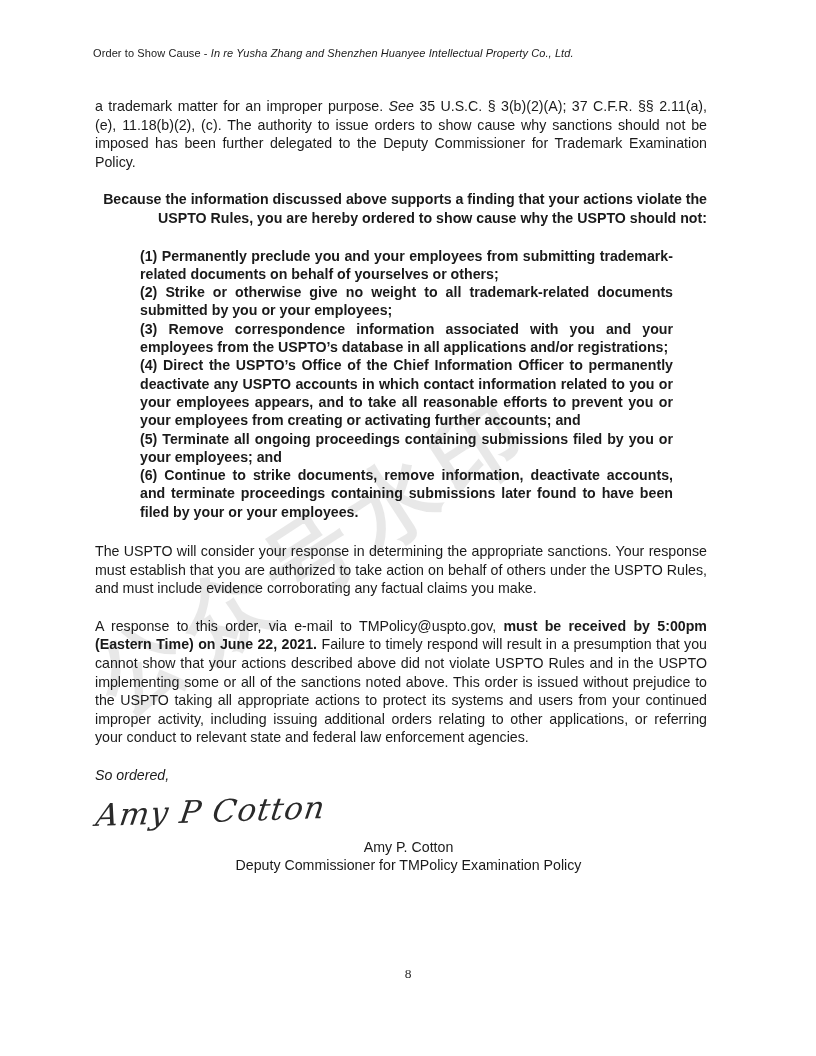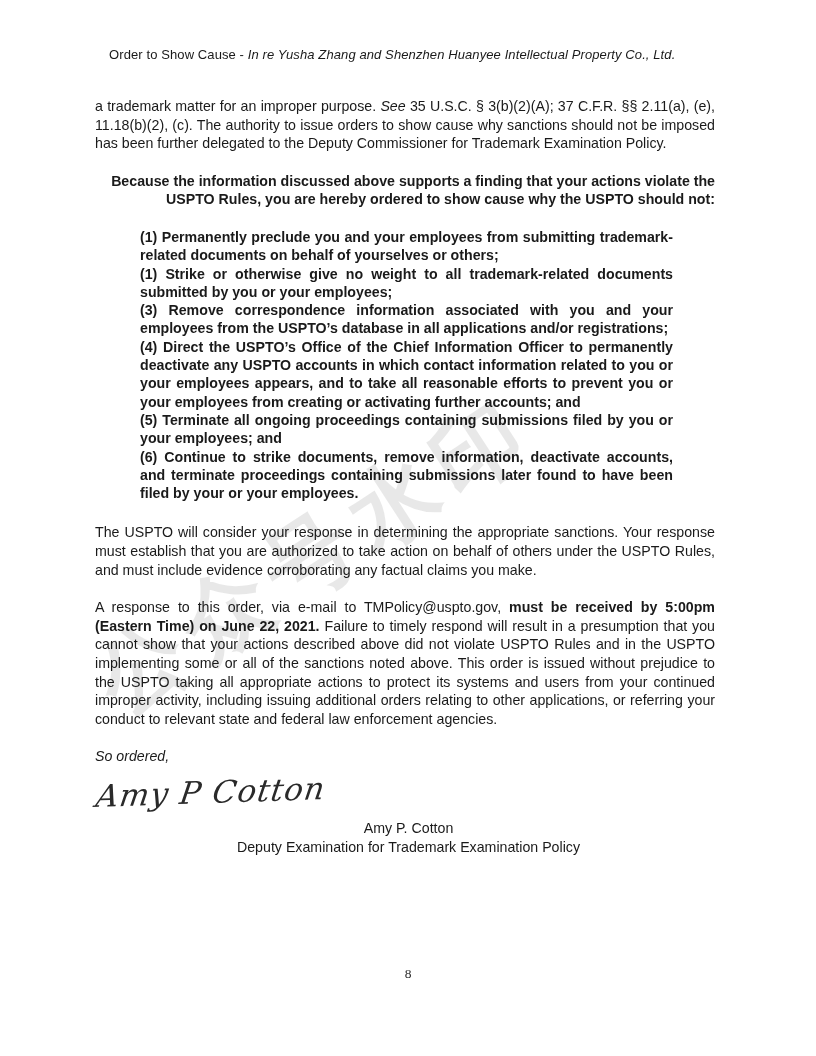--- a/index.html
+++ b/index.html
@@ -8,37 +8,37 @@
     width: 816px;
     height: 1056px;
     margin: 0 auto;
     background: #ffffff;
     font-family: "Liberation Sans", sans-serif;
     color: #1a1a1a;
     overflow: hidden;
   }
   .doc-header {
     position: absolute;
-    left: 109px;
+    left: 93px;
     top: 47px;
-    font-size: 13px;
+    font-size: 11px;
     letter-spacing: 0.1px;
     white-space: nowrap;
   }
   .doc-header .case-italic { font-style: italic; }
   .content {
     position: absolute;
     left: 95px;
     top: 97px;
     width: 627px;
     font-size: 14.2px;
     line-height: 18.6px;
     text-align: justify;
   }
-  .content p { margin: 0 7px 19px 0; }
+  .content p { margin: 0 15px 19px 0; }
   .para-bold {
     font-weight: bold;
     text-align: right;
   }
   .sanctions {
     margin: 0 0 21px 0;
   }
   .sanction-item {
     margin: 0 49px 0 45px;
     font-weight: bold;
@@ -97,38 +97,38 @@
   </div>
 
   <div class="content">
 
     <p><span>a trademark matter for an improper purpose. </span><span class="inline-italic">See</span><span> 35 U.S.C. § 3(b)(2)(A); 37 C.F.R. §§ 2.11(a), (e), 11.18(b)(2), (c). The authority to issue orders to show cause why sanctions should not be imposed has been further delegated to the Deputy Commissioner for Trademark Examination Policy.</span></p>
 
     <p class="para-bold">Because the information discussed above supports a finding that your actions violate the USPTO Rules, you are hereby ordered to show cause why the USPTO should not:</p>
 
     <div class="sanctions">
       <div class="sanction-item">(1) Permanently preclude you and your employees from submitting trademark-related documents on behalf of yourselves or others;</div>
-      <div class="sanction-item">(1) Strike or otherwise give no weight to all trademark-related documents submitted by you or your employees;</div>
+      <div class="sanction-item">(2) Strike or otherwise give no weight to all trademark-related documents submitted by you or your employees;</div>
       <div class="sanction-item">(3) Remove correspondence information associated with you and your employees from the USPTO’s database in all applications and/or registrations;</div>
       <div class="sanction-item">(4) Direct the USPTO’s Office of the Chief Information Officer to permanently deactivate any USPTO accounts in which contact information related to you or your employees appears, and to take all reasonable efforts to prevent you or your employees from creating or activating further accounts; and</div>
       <div class="sanction-item">(5) Terminate all ongoing proceedings containing submissions filed by you or your employees; and</div>
       <div class="sanction-item">(6) Continue to strike documents, remove information, deactivate accounts, and terminate proceedings containing submissions later found to have been filed by your or your employees.</div>
     </div>
 
     <p>The USPTO will consider your response in determining the appropriate sanctions. Your response must establish that you are authorized to take action on behalf of others under the USPTO Rules, and must include evidence corroborating any factual claims you make.</p>
 
     <p><span>A response to this order, via e-mail to TMPolicy@uspto.gov, </span><span class="inline-bold">must be received by 5:00pm (Eastern Time) on June 22, 2021.</span><span> Failure to timely respond will result in a presumption that you cannot show that your actions described above did not violate USPTO Rules and in the USPTO implementing some or all of the sanctions noted above. This order is issued without prejudice to the USPTO taking all appropriate actions to protect its systems and users from your continued improper activity, including issuing additional orders relating to other applications, or referring your conduct to relevant state and federal law enforcement agencies.</span></p>
 
     <p class="closing-line">So ordered,</p>
 
     <div>
       <span class="signature-script">Amy P Cotton</span>
       <div class="signer-block">
         <div>Amy P. Cotton</div>
-        <div>Deputy Examination for Trademark Examination Policy</div>
+        <div>Deputy Commissioner for TMPolicy Examination Policy</div>
       </div>
     </div>
 
   </div>
 
   <div class="page-number">8</div>
 
 </div>
 
 </body></html>

